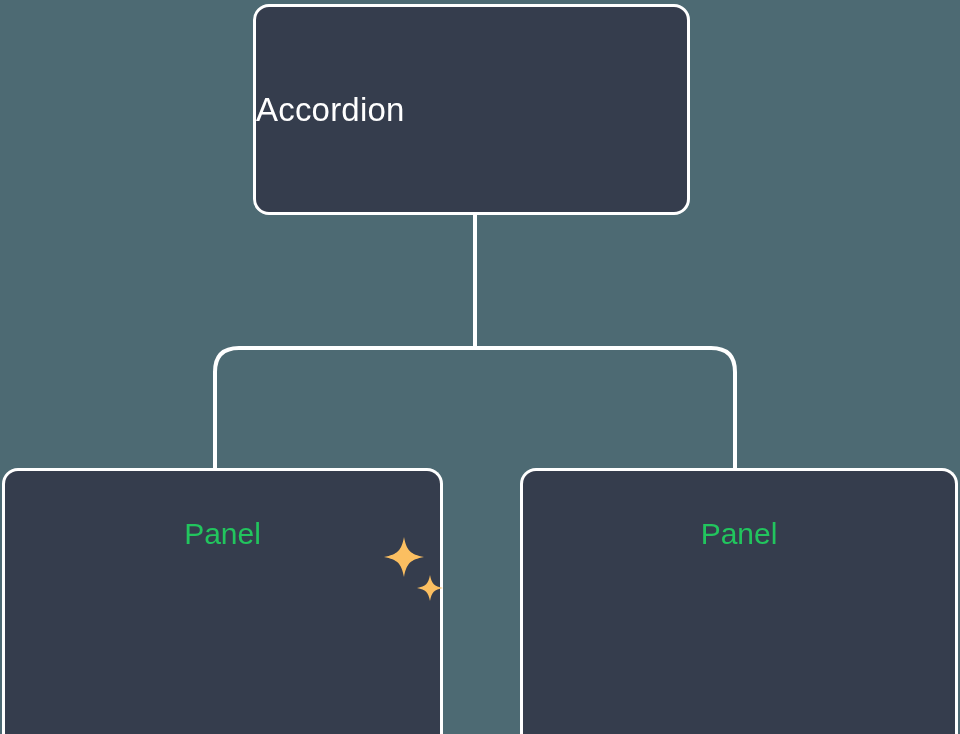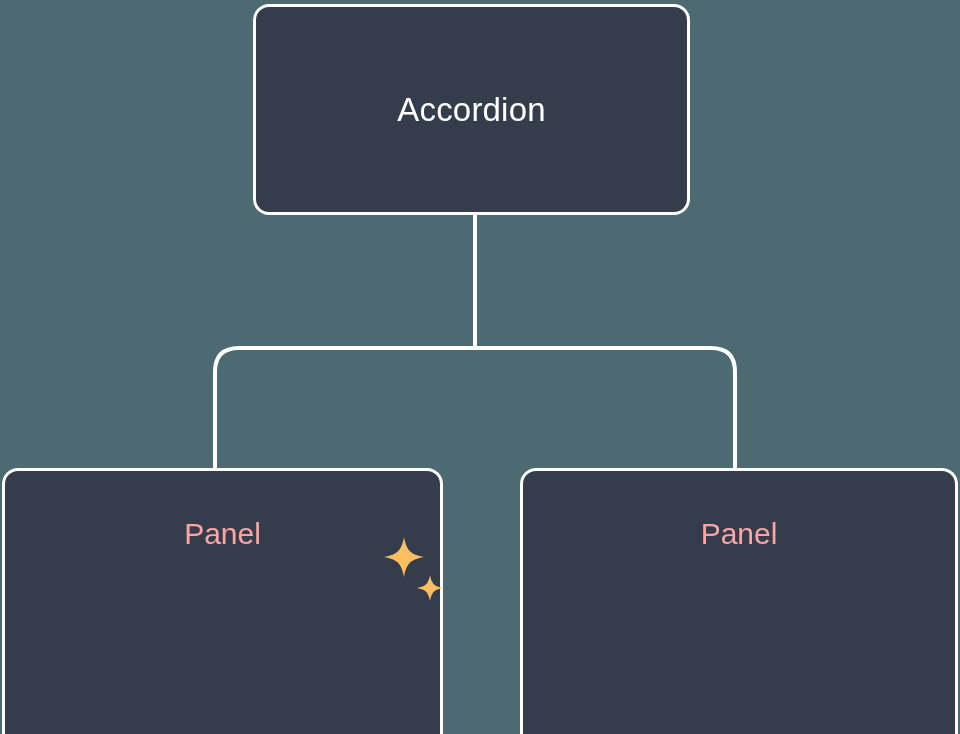--- a/index.html
+++ b/index.html
@@ -42,21 +42,21 @@
     border-radius: 16px;
     z-index: 2;
   }
   .node-root {
     left: 253px;
     top: 4px;
     width: 437px;
     height: 211px;
     display: flex;
     align-items: center;
-    justify-content: center;
+    justify-content: flex-start;
   }
   .node-title-root {
     color: #ffffff;
     font-size: 33px;
     font-weight: 400;
     letter-spacing: 0.2px;
     line-height: 1;
   }
 
   .node-panel {
@@ -68,21 +68,21 @@
   }
   .node-panel-left  { left: 2px;   width: 441px; }
   .node-panel-right { left: 520px; width: 438px; }
 
   .node-title-panel {
     position: absolute;
     left: 0;
     right: 0;
     top: 48px;
     text-align: center;
-    color: #fca5a5;
+    color: #22c55e;
     font-size: 30px;
     font-weight: 400;
     line-height: 1;
   }
 
   
   .pill {
     position: absolute;
     box-sizing: border-box;
     display: flex;

